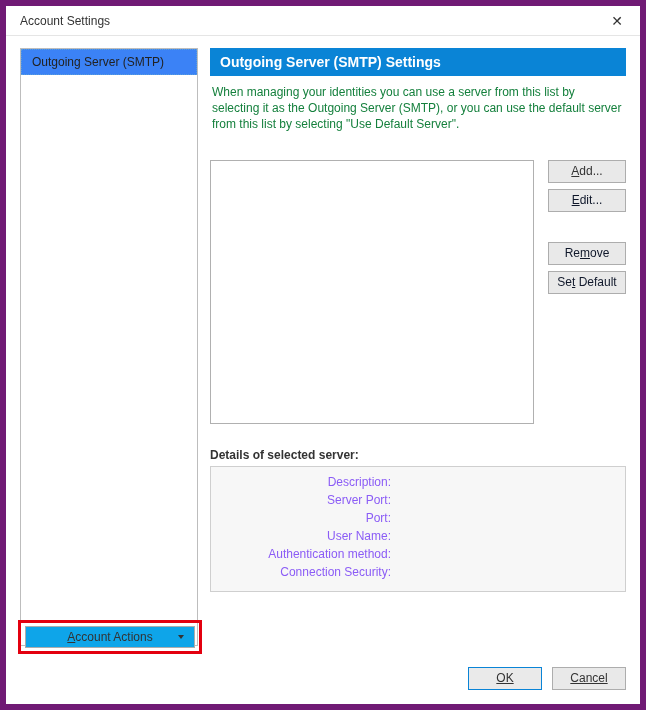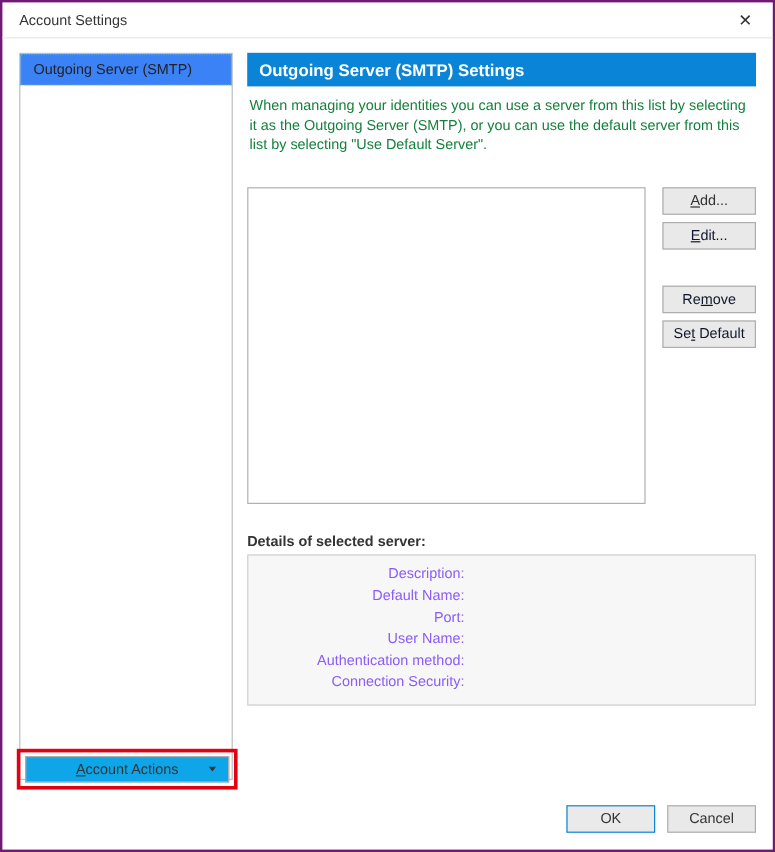--- a/index.html
+++ b/index.html
@@ -6,21 +6,21 @@
   body {
     margin: 0;
     font-family: "Segoe UI", Tahoma, sans-serif;
     font-size: 12px;
     color: #333;
     background: #fff;
   }
   .window {
     width: 646px;
     height: 710px;
-    border: 2px solid #701a75;
+    border: 6px solid #701a75;
     position: relative;
     background: #fff;
   }
   .titlebar {
     height: 30px;
     display: flex;
     align-items: center;
     justify-content: space-between;
     padding: 0 8px 0 14px;
     border-bottom: 1px solid #e5e5e5;
@@ -169,21 +169,21 @@
     flex: 1;
     color: #333;
   }
   .footer {
     position: absolute;
     right: 0;
     bottom: 0;
     display: flex;
     gap: 10px;
   }
-  .footer .btn { width: 74px; }
+  .footer .btn { width: 74px; text-decoration: underline; }
   .footer .btn.primary {
     border: 1px solid #0a84d6;
     background: #eaeaea;
   }
 </style>
 </head>
 <body>
 
 <div class="window">
 
@@ -222,21 +222,21 @@
         </div>
       </div>
 
       <div class="details-label">Details of selected server:</div>
       <div class="details-box">
         <div class="details-row">
           <div class="k">Description:</div>
           <div class="v"></div>
         </div>
         <div class="details-row">
-          <div class="k">Default Name:</div>
+          <div class="k">Server Port:</div>
           <div class="v"></div>
         </div>
         <div class="details-row">
           <div class="k">Port:</div>
           <div class="v"></div>
         </div>
         <div class="details-row">
           <div class="k">User Name:</div>
           <div class="v"></div>
         </div>

